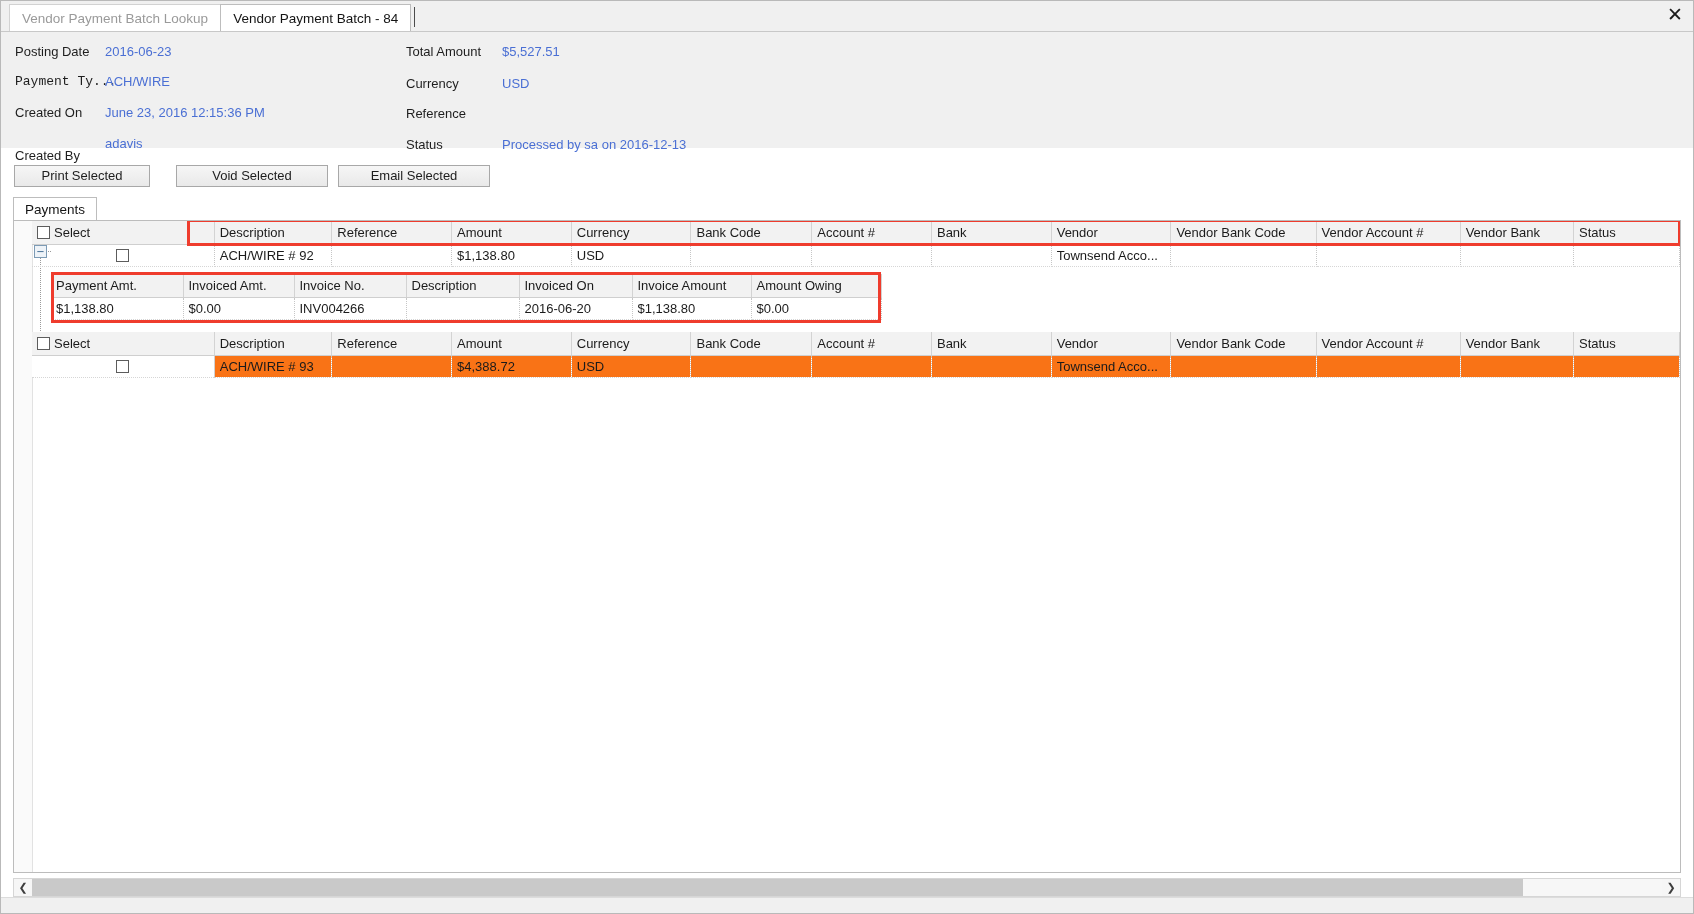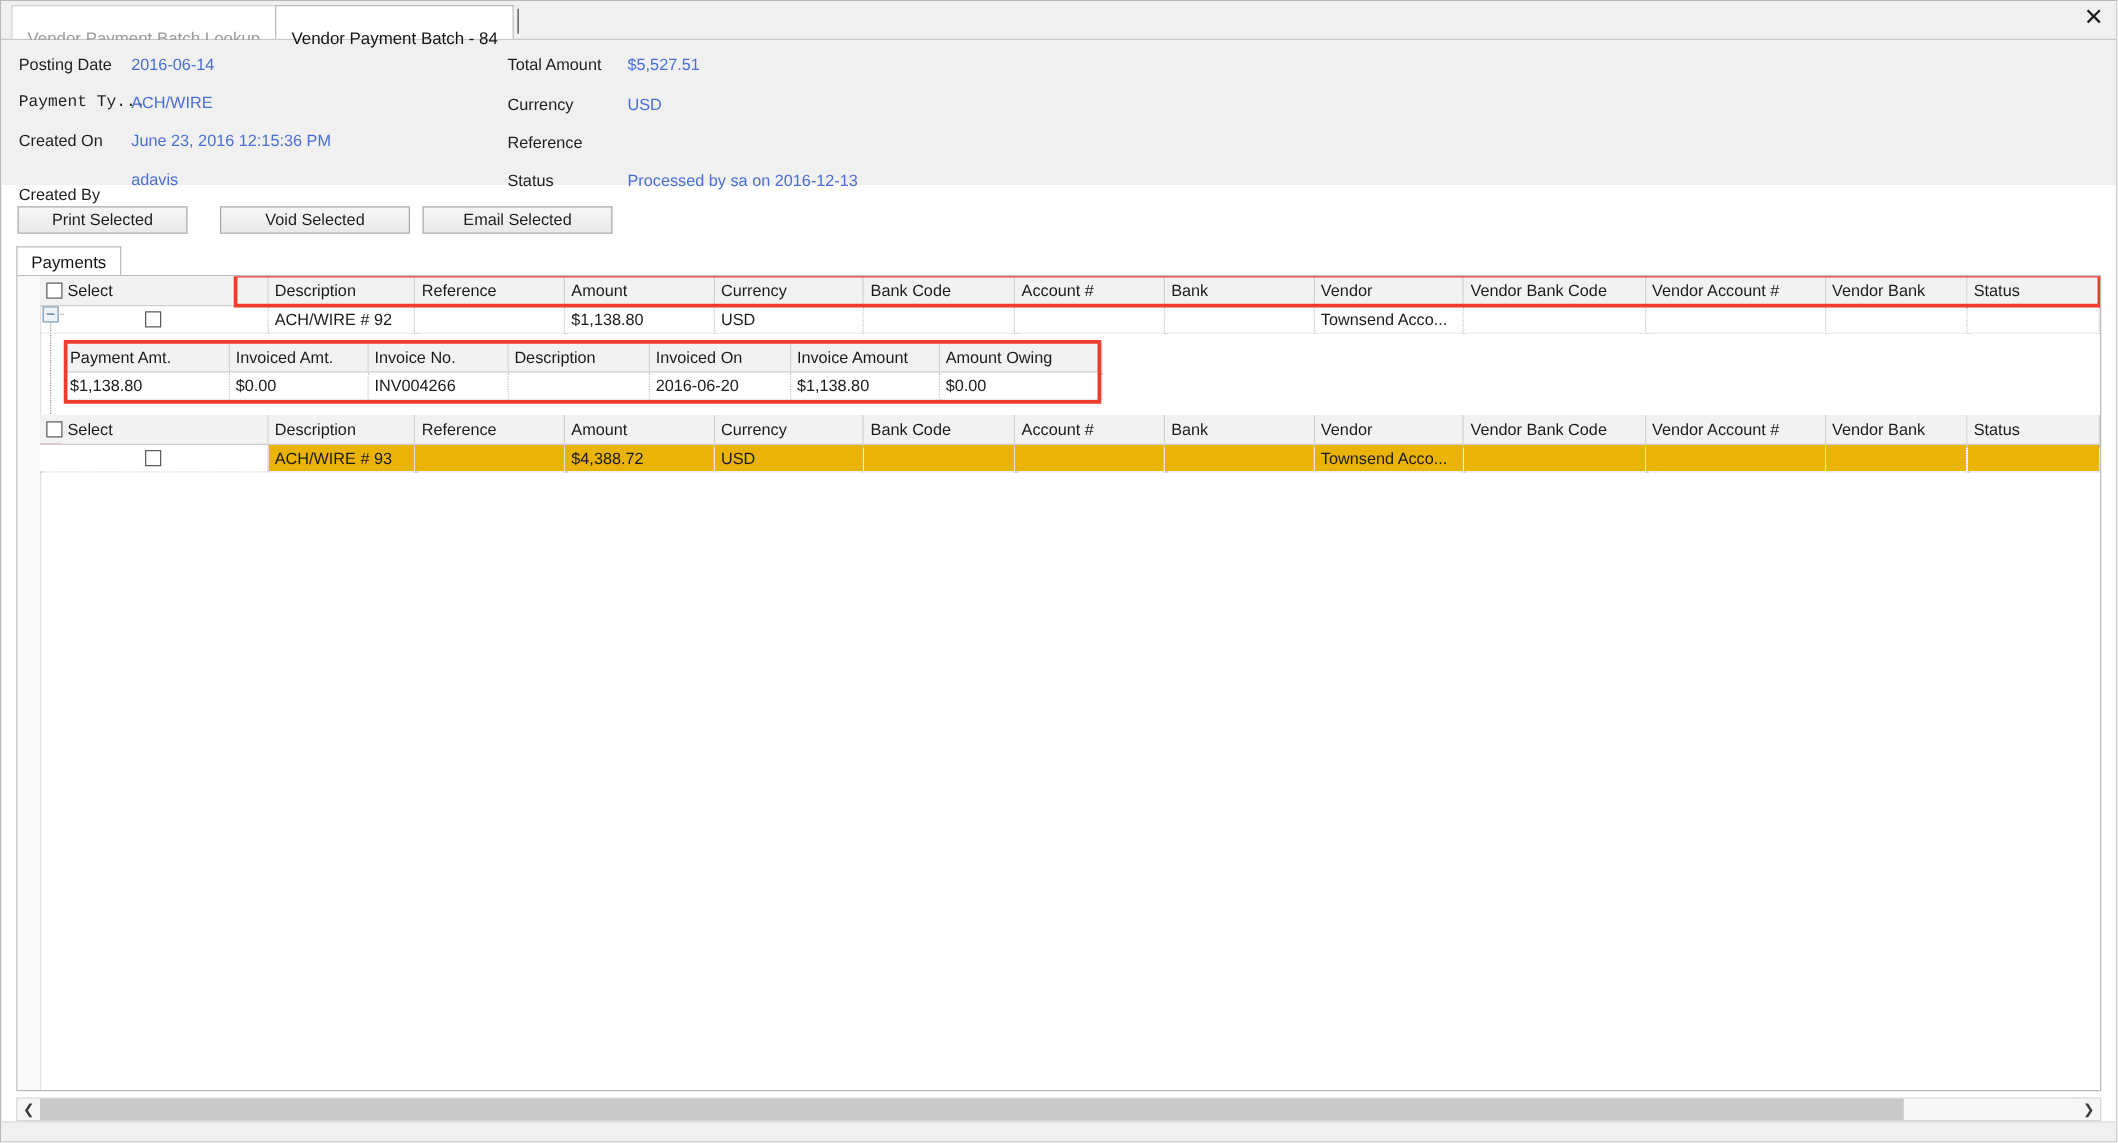--- a/index.html
+++ b/index.html
@@ -31,21 +31,21 @@
     background: #f0f0f0;
     border-bottom: 1px solid #c8c8c8;
     display: flex;
     align-items: flex-end;
     padding-left: 8px;
     box-sizing: border-box;
   }
   .tab {
     height: 27px;
     line-height: 27px;
-    padding: 12px 12px;
+    padding: 0 12px;
     font-size: 13.5px;
     box-sizing: border-box;
     background: #ffffff;
     border: 1px solid #c4c4c4;
     border-bottom: none;
     margin-right: -1px;
     cursor: default;
     white-space: nowrap;
     margin-top: 24px;
   }
@@ -227,21 +227,21 @@
   .chk-row {
     display: inline-block;
     width: 13px;
     height: 13px;
     border: 1px solid #5c5c5c;
     background: #ffffff;
     box-sizing: border-box;
     vertical-align: -2px;
   }
   .row-selected td {
-    background: #eab308;
+    background: #f97316;
     color: #ffffff;
     border-right-color: #63b4f8;
     border-bottom-color: #63b4f8;
   }
   .row-selected td.selcol {
     background: #ffffff;
     border-right: 1px solid #d0d0d0;
   }
 
   
@@ -343,21 +343,21 @@
     <div class="tab active">
       <span>Vendor Payment Batch - 84</span>
     </div>
     <div class="tab-caret"></div>
     <div class="close-x">✕</div>
   </div>
 
   <div class="headerpanel">
 
     <div class="fld fld-label" style="left:14px;top:12px;">Posting Date</div>
-    <div class="fld fld-value" style="left:104px;top:12px;">2016-06-14</div>
+    <div class="fld fld-value" style="left:104px;top:12px;">2016-06-23</div>
 
     <div class="fld fld-label" style="left:14px;top:42px;font-family:Liberation Mono, monospace;">Payment Ty...</div>
     <div class="fld fld-value" style="left:104px;top:42px;">ACH/WIRE</div>
 
     <div class="fld fld-label" style="left:14px;top:73px;">Created On</div>
     <div class="fld fld-value" style="left:104px;top:73px;">June 23, 2016 12:15:36 PM</div>
 
     <div class="fld fld-label" style="left:14px;top:116px;">Created By</div>
     <div class="fld fld-value" style="left:104px;top:104px;">adavis</div>
 

